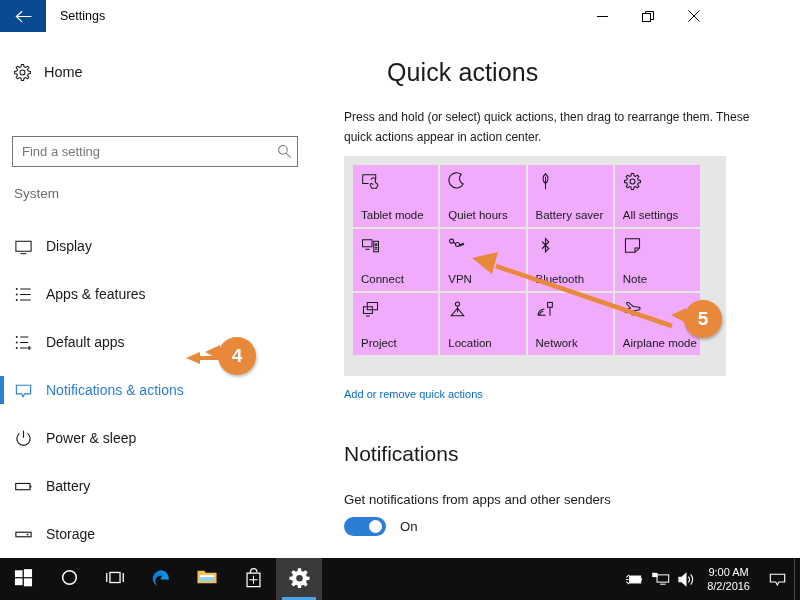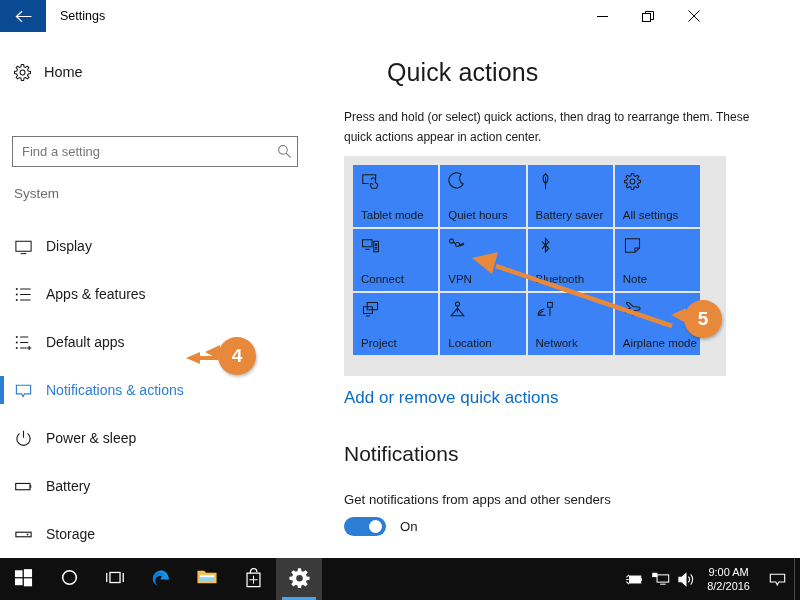--- a/index.html
+++ b/index.html
@@ -178,21 +178,21 @@
     position: absolute;
     left: 14px; top: 120px;
     width: 382px; height: 220px;
     background: #e6e6e6;
     box-sizing: border-box;
     padding: 9px;
   }
   .qa-row { display: flex; }
   .tile {
     width: 88px; height: 62px;
-    background: #3b82f6;
+    background: #f0abfc;
     margin: 0 2px 2px 0;
     position: relative;
     box-sizing: border-box;
     cursor: default;
   }
   .tile:last-child { margin-right: 17px; }
   .tile-icon {
     position: absolute;
     left: 8px; top: 7px;
     color: #1a1a1a;
@@ -200,21 +200,21 @@
   .tile-label {
     position: absolute;
     left: 8px; bottom: 6px;
     font-size: 11.5px;
     color: #1a1a1a;
     white-space: nowrap;
   }
   .link {
     position: absolute;
     left: 14px; top: 352px;
-    font-size: 17px;
+    font-size: 11px;
     color: #0a6cc4;
     text-decoration: none;
     cursor: pointer;
   }
   .h2 {
     position: absolute;
     left: 14px; top: 406px;
     font-size: 21px;
     font-weight: 400;
     color: #1a1a1a;

